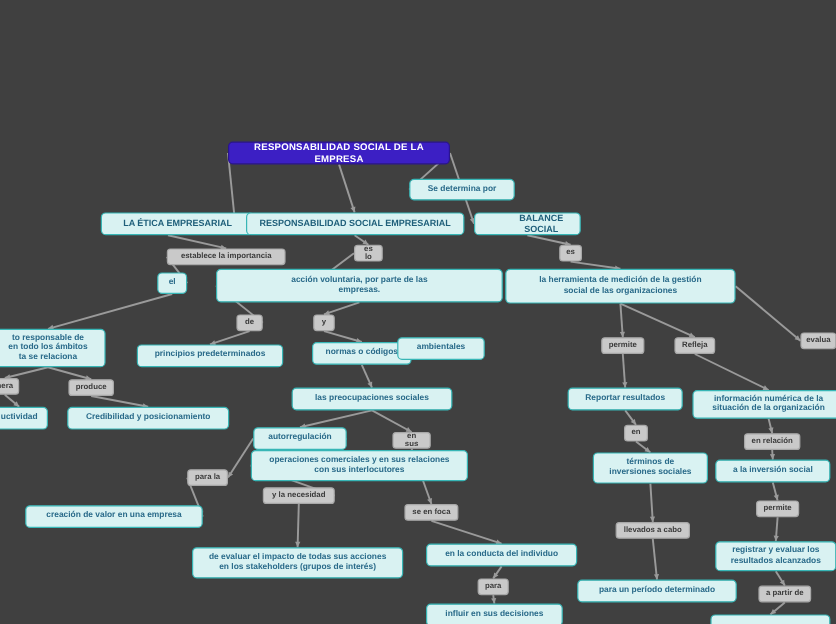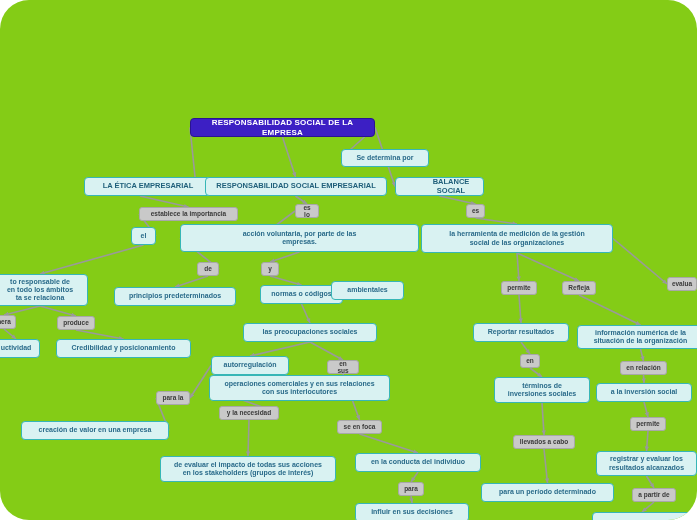--- a/index.html
+++ b/index.html
@@ -8,22 +8,21 @@
     background: #ffffff;
   }
   body {
     font-family: "Liberation Sans", sans-serif;
   }
   #canvas {
     position: relative;
     width: 697px;
     height: 520px;
     overflow: hidden;
-    background: #84cc16;
-    border-radius: 29px;
+    background: #404040;
   }
   #edges {
     position: absolute;
     left: 0;
     top: 0;
     width: 697px;
     height: 520px;
   }
   .node {
     position: absolute;

